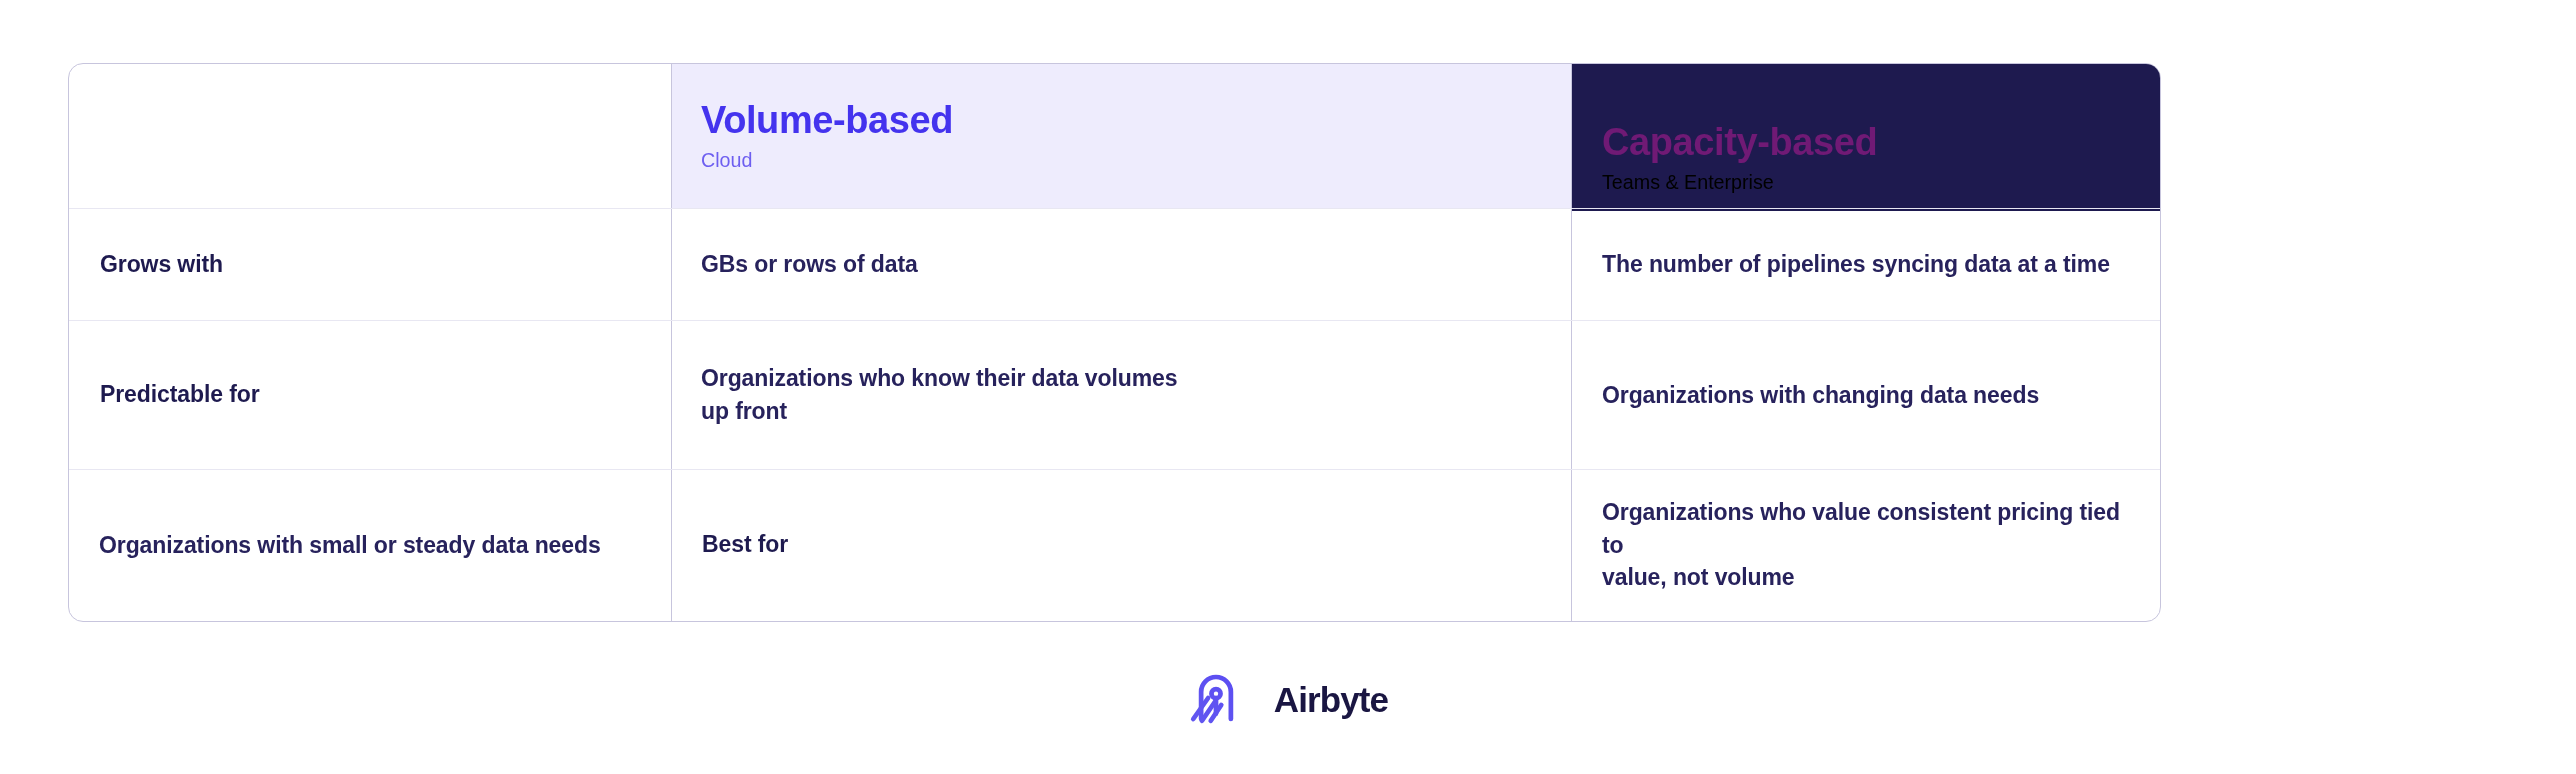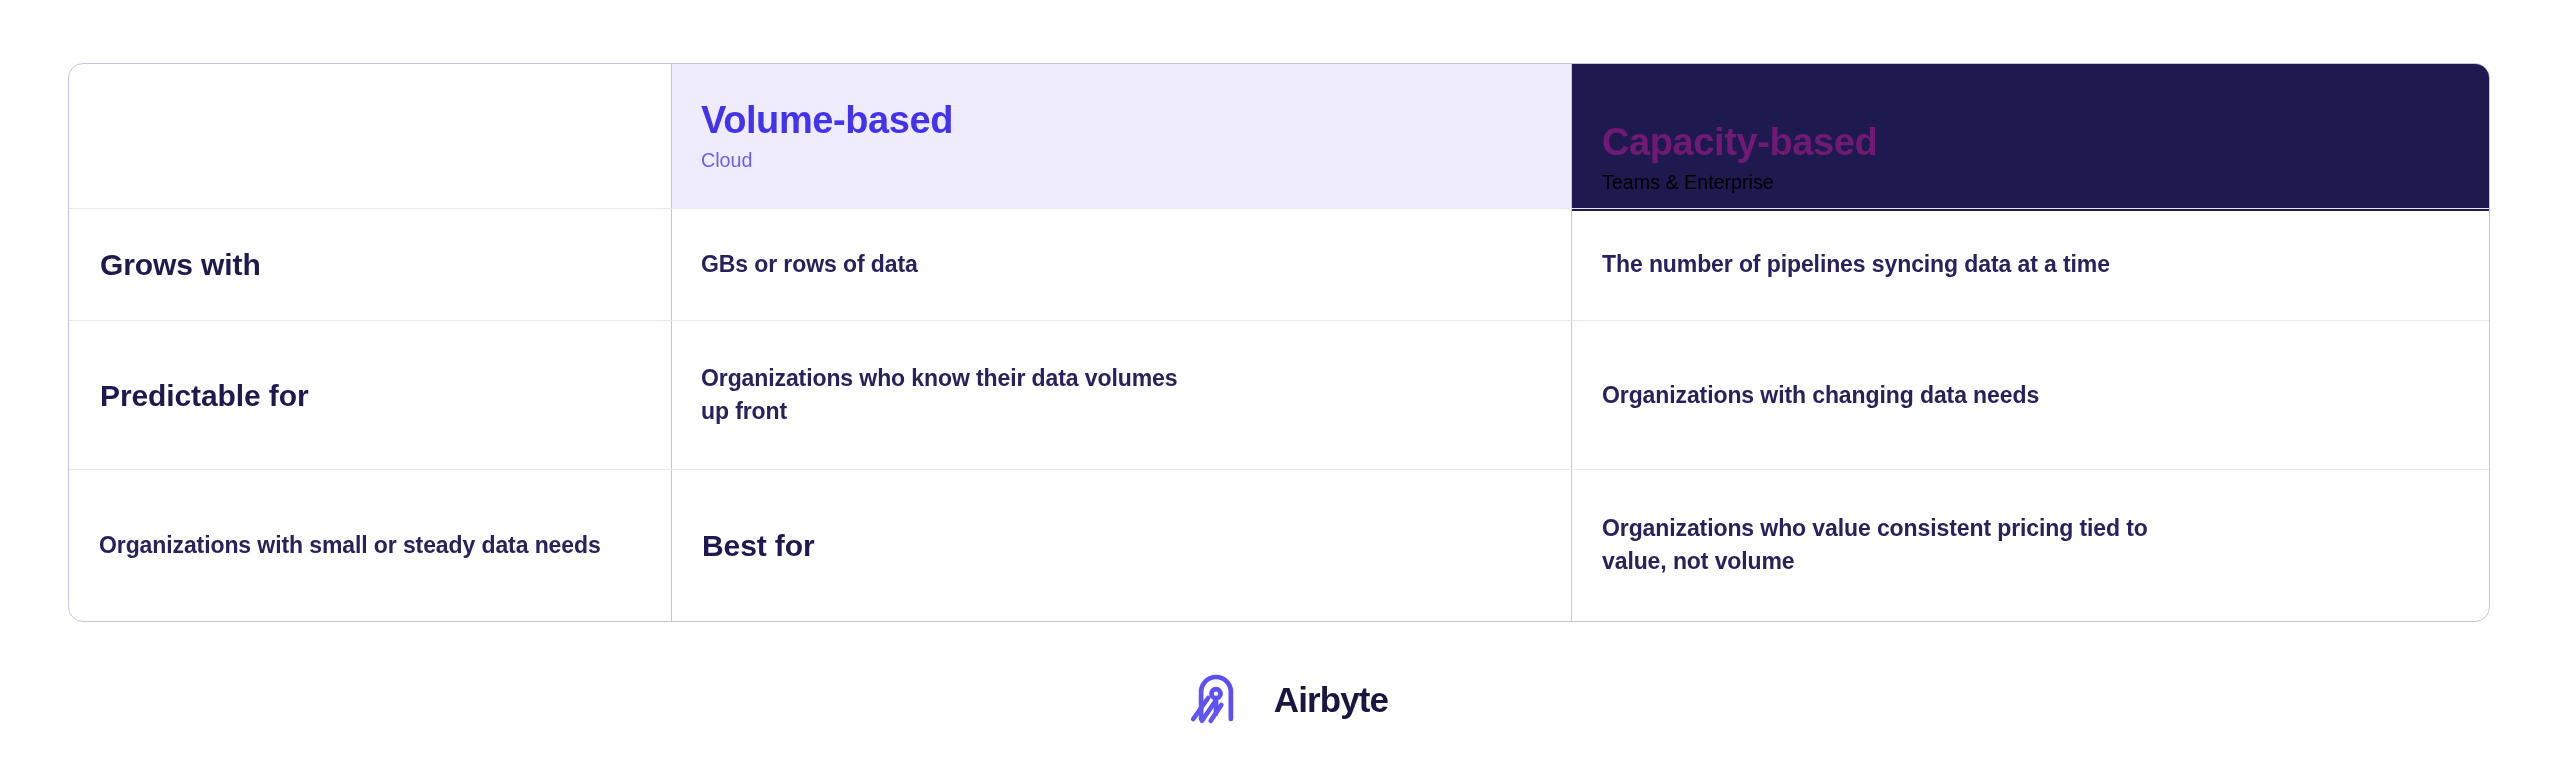--- a/index.html
+++ b/index.html
@@ -19,21 +19,21 @@
     height: 774px;
     background: #ffffff;
     overflow: hidden;
   }
 
   
   .table-wrap {
     position: absolute;
     left: 68px;
     top: 63px;
-    width: 2422px;
+    width: 2093px;
     height: 559px;
   }
 
   .comparison-table {
     position: relative;
     width: 100%;
     height: 100%;
     border: 1.4px solid #c7c5dd;
     border-radius: 15px;
     background: #ffffff;
@@ -119,21 +119,21 @@
   }
 
   .hdr-volume .head-title { color: #4433ee; }
   .hdr-volume .head-sub  { color: #6d5ef0; }
 
   .hdr-capacity .head-title { color: #701a75; margin-top: 44px; }
   .hdr-capacity .head-sub   { color: #000000; }
 
   
   .row-label {
-    font-size: 30px;
+    font-size: 23px;
     font-weight: 700;
     color: #1e1a4f;
     letter-spacing: -0.1px;
     line-height: 1.3;
   }
 
   .cell-text {
     font-size: 23px;
     font-weight: 700;
     color: #27225c;

